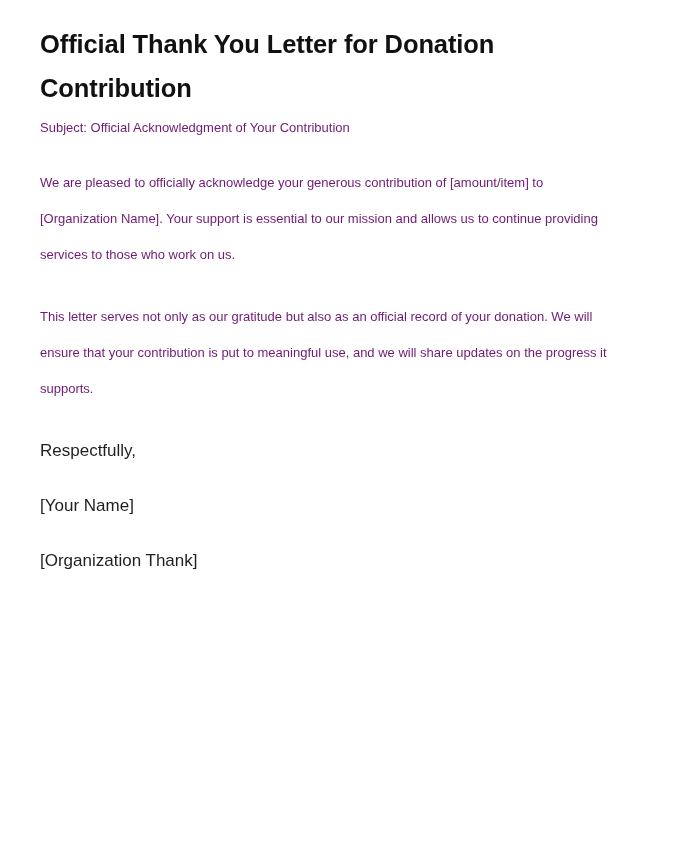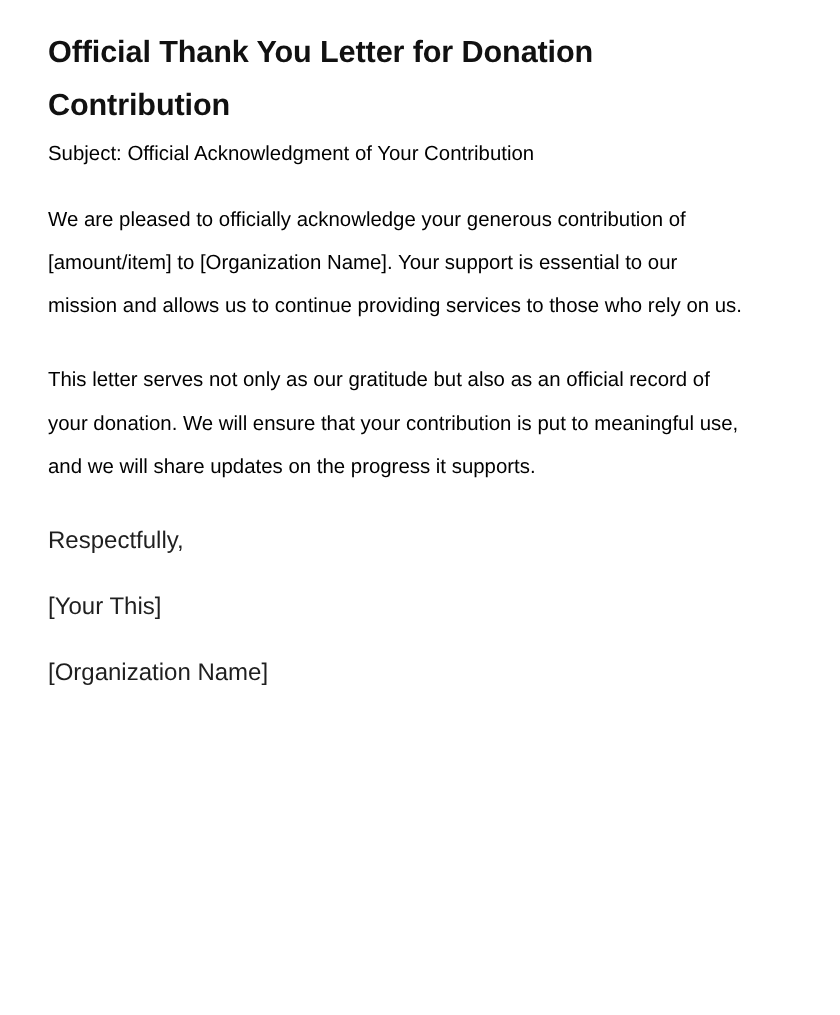--- a/index.html
+++ b/index.html
@@ -36,61 +36,61 @@
   }
 
   .letter-body {
     margin: 0;
     padding: 0;
   }
 
   .para {
     margin: 0;
     padding: 0 0 26px 0;
-    font-size: 17px;
+    font-size: 13px;
     line-height: 36px;
     font-weight: normal;
-    color: #000000;
+    color: #701a75;
     max-width: 582px;
   }
 
   .para:last-child {
     padding-bottom: 0;
   }
 
   .para.tight {
     padding-bottom: 19px;
   }
 
   .signature-line {
     margin: 0;
     padding: 0 0 19px 0;
-    font-size: 20px;
+    font-size: 17px;
     line-height: 36px;
     color: #1f1f1f;
   }
 </style>
 </head>
 <body>
 
 <div class="page">
 
   <h1 class="doc-title">Official Thank You Letter for Donation Contribution</h1>
 
   <div class="letter-body">
 
     <p class="para tight">Subject: Official Acknowledgment of Your Contribution</p>
 
 
-    <p class="para">We are pleased to officially acknowledge your generous contribution of [amount/item] to [Organization Name]. Your support is essential to our mission and allows us to continue providing services to those who rely on us.</p>
+    <p class="para">We are pleased to officially acknowledge your generous contribution of [amount/item] to [Organization Name]. Your support is essential to our mission and allows us to continue providing services to those who work on us.</p>
 
     <p class="para">This letter serves not only as our gratitude but also as an official record of your donation. We will ensure that your contribution is put to meaningful use, and we will share updates on the progress it supports.</p>
 
 
     <p class="signature-line">Respectfully,</p>
 
-    <p class="signature-line">[Your This]</p>
+    <p class="signature-line">[Your Name]</p>
 
 
-    <p class="signature-line">[Organization Name]</p>
+    <p class="signature-line">[Organization Thank]</p>
 
   </div>
 </div>
 
 </body></html>

